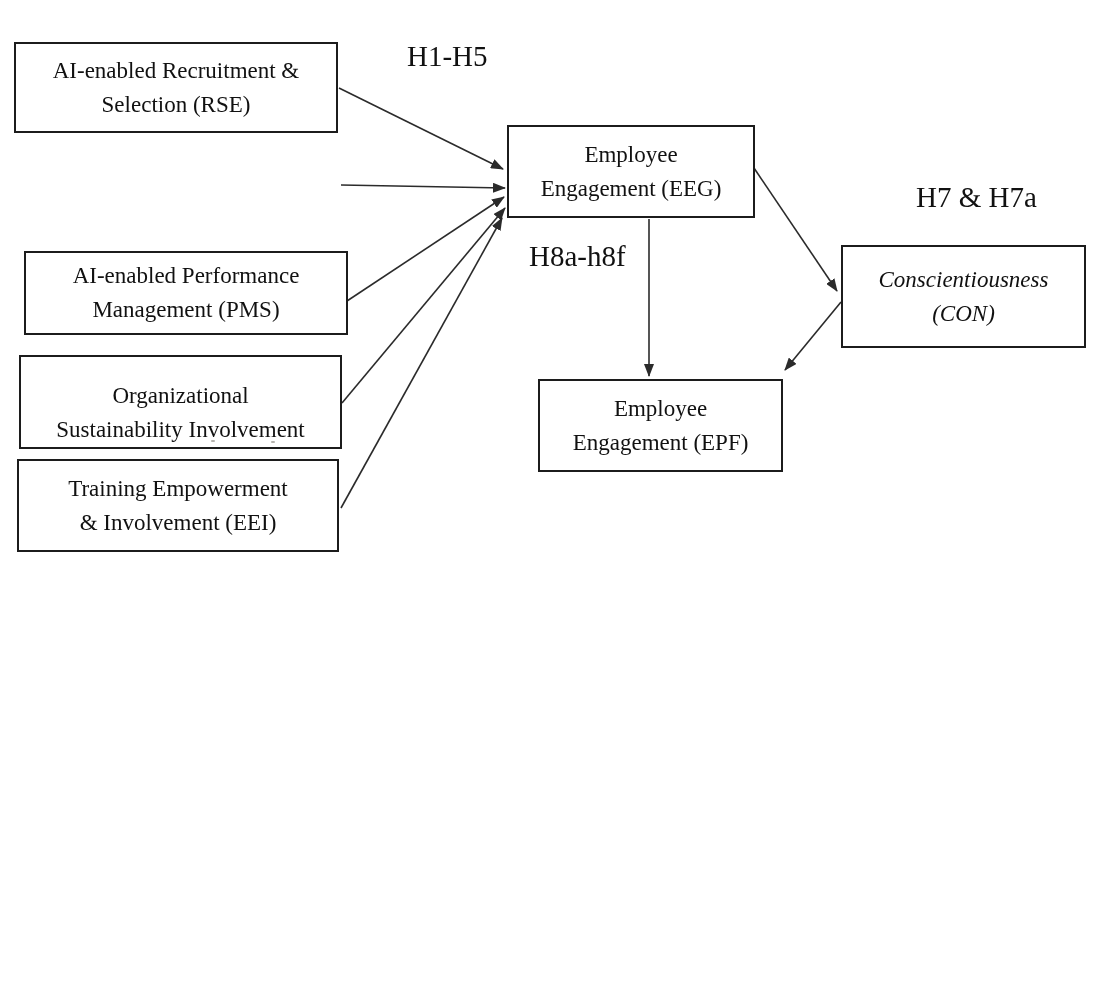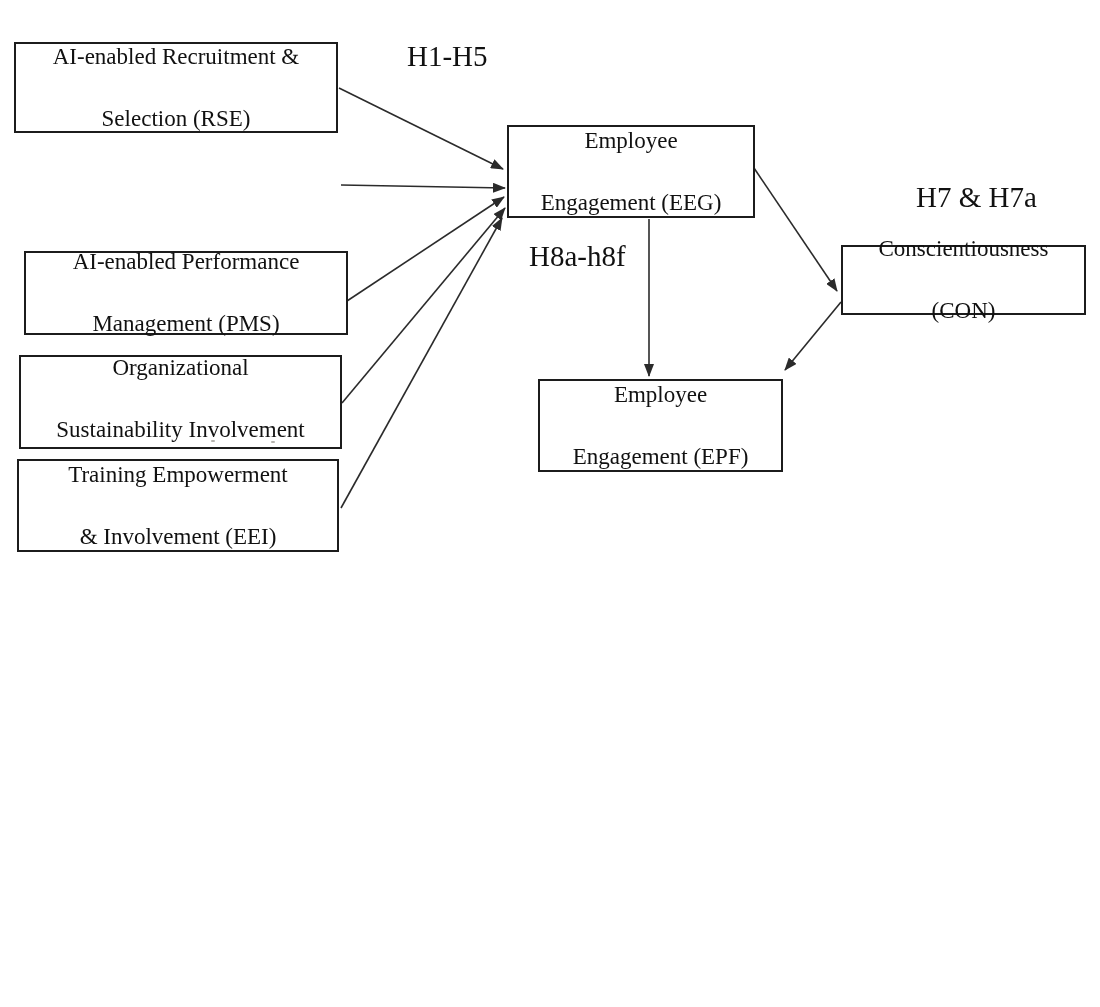--- a/index.html
+++ b/index.html
@@ -28,30 +28,29 @@
     background: #ffffff;
     border: 2px solid #1c1c1c;
     display: flex;
     flex-direction: column;
     align-items: center;
     justify-content: center;
     text-align: center;
     font-size: 23px;
     line-height: 34px;
     box-sizing: border-box;
-    gap: 28px;
   }
   .node span { display: block; white-space: nowrap; }
   .node-rse { left: 14px;  top: 42px;  width: 324px; height: 91px; }
   .node-trd { left: 17px;  top: 150px; width: 323px; height: 90px; }
   .node-pms { left: 24px;  top: 251px; width: 324px; height: 84px; }
   .node-oso { left: 19px;  top: 355px; width: 323px; height: 94px; justify-content: flex-end; }
   .node-eei { left: 17px;  top: 459px; width: 322px; height: 93px; }
   .node-eeg { left: 507px; top: 125px; width: 248px; height: 93px; border-width: 2.5px; }
-  .node-con { left: 841px; top: 245px; width: 245px; height: 70px; border-width: 2.2px; }
+  .node-con { left: 841px; top: 245px; width: 245px; height: 103px; border-width: 2.2px; font-style: italic; }
   .node-epf { left: 538px; top: 379px; width: 245px; height: 93px; }
   .hyp-label {
     position: absolute;
     font-size: 29px;
     line-height: 24px;
     white-space: nowrap;
   }
   .label-h1h5 { left: 407px; top: 44px; }
   .label-h7   { left: 916px; top: 185px; }
   .label-h8   { left: 529px; top: 244px; }

